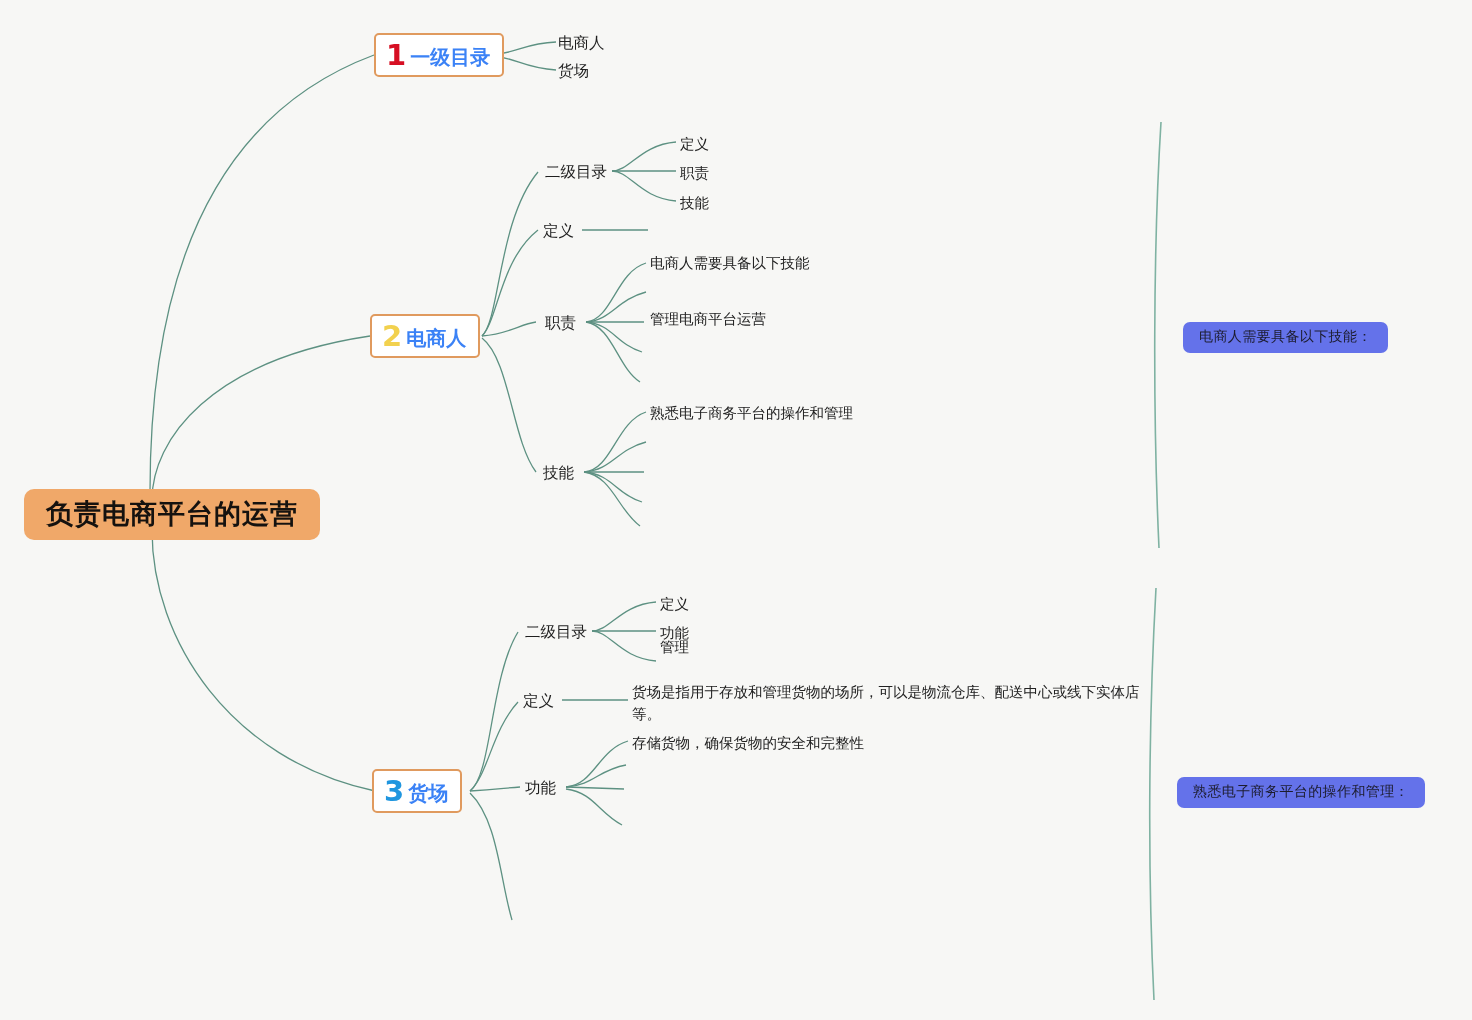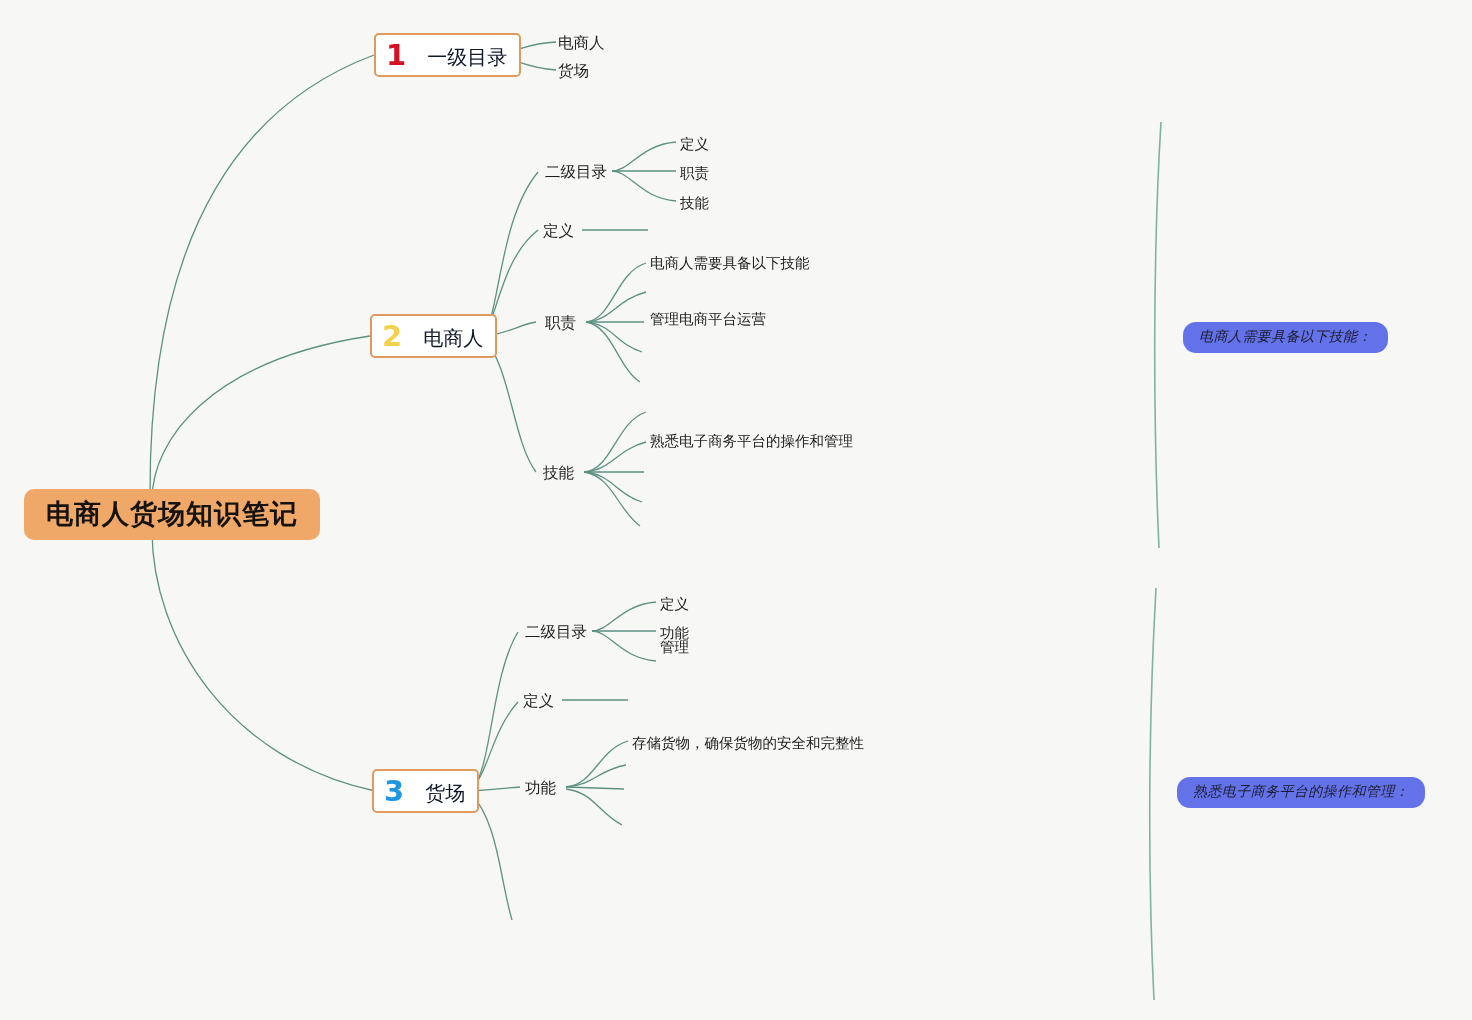--- a/index.html
+++ b/index.html
@@ -61,23 +61,22 @@
     font-family: "DejaVu Sans", sans-serif;
     line-height: 1;
     position: relative;
     top: 1px;
   }
   .l1-num.c-red   { color: #d60f23; }
   .l1-num.c-gold  { color: #f2d14e; }
   .l1-num.c-blue  { color: #1f96df; }
   .l1-label {
     font-size: 20px;
-    color: #0f172a;
-    font-weight: 400;
-    margin-left: 17px;
+    color: #3b82f6;
+    font-weight: 700;
   }
 
   
   .l2-node {
     font-size: 15.5px;
     color: #1f1f1f;
   }
   
   .l3-node {
     font-size: 14.5px;
@@ -85,26 +84,25 @@
     line-height: 1.55;
   }
   .l3-node.wrap {
     white-space: normal;
     width: 510px;
   }
 
   
   .summary-badge {
     background: #6472ea;
-    border-radius: 13px;
+    border-radius: 7px;
     padding: 6px 16px 7px 16px;
     font-size: 14px;
     color: #1c1c2e;
     letter-spacing: 0.4px;
-    font-style: italic;
   }
 </style>
 </head>
 <body>
 
 <div id="canvas">
 
   <svg class="edges" viewBox="0 0 1472 1020" xmlns="http://www.w3.org/2000/svg">
     <g fill="none" stroke="#5d9182" stroke-width="1.3">
 
@@ -155,21 +153,21 @@
       <path d="M566,787 C594,785 598,770 626,765"></path>
       <path d="M566,787 L624,789"></path>
       <path d="M566,789 C594,793 598,812 622,825"></path>
 
       <path d="M1161,122 C1153,250 1153,420 1159,548" stroke="#7fb2a2" stroke-width="1.6"></path>
 
       <path d="M1156,588 C1148,730 1148,880 1154,1000" stroke="#7fb2a2" stroke-width="1.6"></path>
     </g>
   </svg>
 
-  <div class="node root-node" style="left:24px; top:489px;">电商人货场知识笔记</div>
+  <div class="node root-node" style="left:24px; top:489px;">负责电商平台的运营</div>
 
   <div class="node l1-node" style="left:374px; top:33px;">
     <span class="l1-num c-red">1</span>
     <span class="l1-label">一级目录</span>
   </div>
 
   <div class="node l2-node" style="left:558px; top:33px;">电商人</div>
   <div class="node l2-node" style="left:558px; top:61px;">货场</div>
 
   <div class="node l1-node" style="left:370px; top:314px;">
@@ -185,37 +183,38 @@
   <div class="node l2-node" style="left:543px; top:221px;">定义</div>
 
   <div class="node l2-node" style="left:545px; top:313px;">职责</div>
   <div class="node l3-node" style="left:650px; top:252px;">电商人需要具备以下技能</div>
   <div class="node l3-node" style="left:650px; top:282px;margin-top:26px;">管理电商平台运营</div>
   <div class="node l3-node" style="left:650px; top:313px;"></div>
   <div class="node l3-node" style="left:648px; top:344px;"></div>
   <div class="node l3-node" style="left:644px; top:374px;"></div>
 
   <div class="node l2-node" style="left:543px; top:463px;">技能</div>
-  <div class="node l3-node" style="left:650px; top:402px;margin-top:28px;">熟悉电子商务平台的操作和管理</div>
+  <div class="node l3-node" style="left:650px; top:402px;">熟悉电子商务平台的操作和管理</div>
   <div class="node l3-node" style="left:650px; top:432px;"></div>
   <div class="node l3-node" style="left:650px; top:463px;"></div>
   <div class="node l3-node" style="left:648px; top:494px;"></div>
   <div class="node l3-node" style="left:644px; top:518px;"></div>
 
   <div class="node l1-node" style="left:372px; top:769px;">
     <span class="l1-num c-blue">3</span>
     <span class="l1-label">货场</span>
   </div>
 
   <div class="node l2-node" style="left:525px; top:622px;">二级目录</div>
   <div class="node l3-node" style="left:660px; top:593px;">定义</div>
   <div class="node l3-node" style="left:660px; top:622px;">功能</div>
   <div class="node l3-node" style="left:660px; top:636px;">管理</div>
 
   <div class="node l2-node" style="left:523px; top:691px;">定义</div>
+  <div class="node l3-node wrap" style="left:632px; top:681px;">货场是指用于存放和管理货物的场所，可以是物流仓库、配送中心或线下实体店等。</div>
 
   <div class="node l2-node" style="left:525px; top:778px;">功能</div>
   <div class="node l3-node" style="left:632px; top:732px;">存储货物，确保货物的安全和完整性</div>
   <div class="node l3-node" style="left:630px; top:757px;"></div>
   <div class="node l3-node" style="left:628px; top:781px;"></div>
   <div class="node l3-node" style="left:626px; top:817px;"></div>
 
   <div class="node l2-node" style="left:516px; top:912px;"></div>
 
   <div class="node summary-badge" style="left:1183px; top:322px;">电商人需要具备以下技能：</div>

